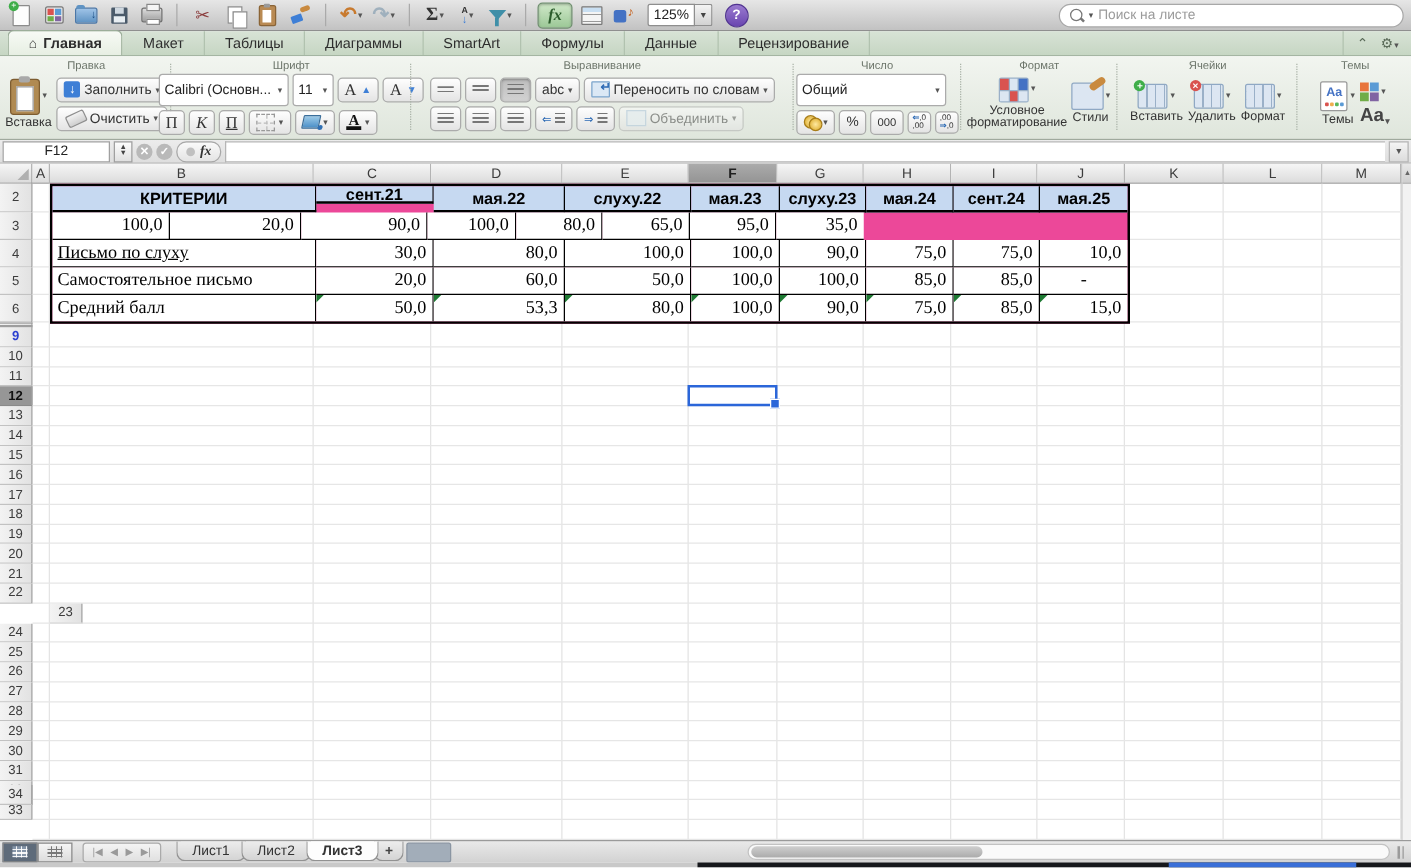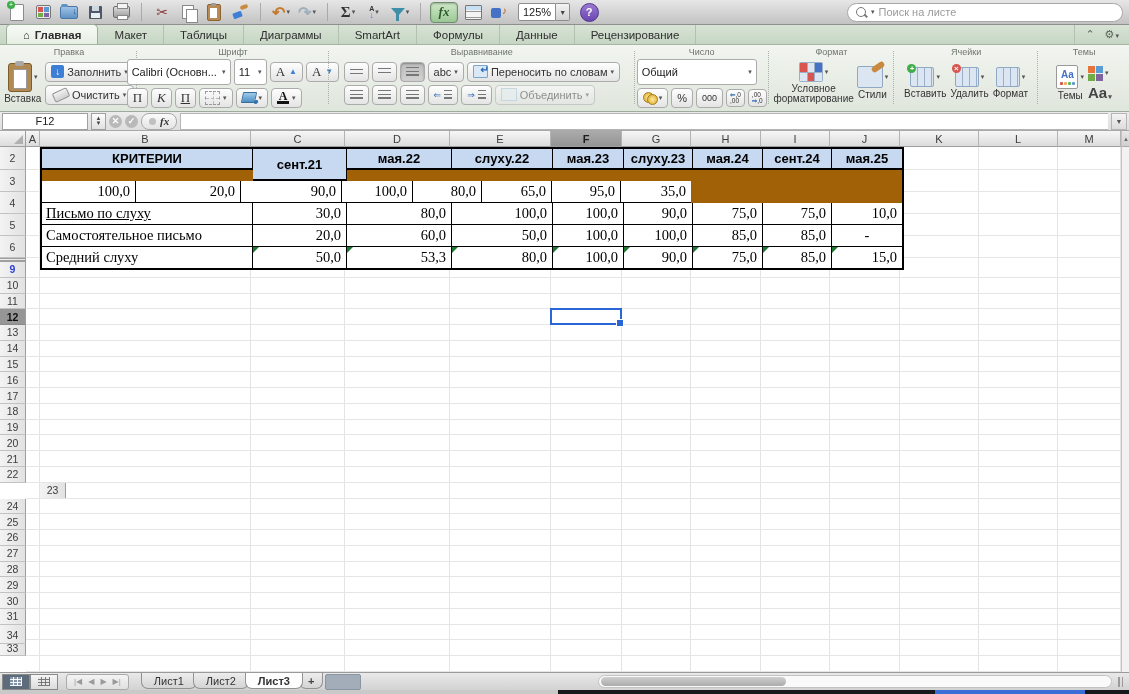--- a/index.html
+++ b/index.html
@@ -187,21 +187,21 @@
   .gut{position:absolute;left:0;width:26px;background:linear-gradient(to right,#f3f3f3,#e2e2e2);
     border-right:1px solid #9e9e9e;border-bottom:1px solid #c2c2c2;box-sizing:border-box;
     display:flex;align-items:center;justify-content:center;font-size:10.5px;color:#3c3c3c}
   .gut.sel{background:#969696;color:#111;font-weight:bold;border-bottom-color:#8a8a8a}
   .gut.blue{color:#2b3fd0;font-weight:bold}
   .gut.gap{border-top:1px solid #9e9e9e;border-bottom:2px solid #9e9e9e}
   .vline{position:absolute;top:16px;width:1px;background:#e4e4e4}
   .hline{position:absolute;left:26px;height:1px;background:#e6e6e6}
 
   
-  #xtable{position:absolute;left:40px;top:16px;border:2px solid #000;box-sizing:border-box;background:#a16207}
+  #xtable{position:absolute;left:40px;top:16px;border:2px solid #000;box-sizing:border-box;background:#ec4899}
   .trow{display:flex}
   .tcell{box-sizing:border-box;border-right:1px solid #000;border-bottom:1px solid #000;
     display:flex;align-items:center;position:relative;background:#fff;overflow:hidden}
   .trow .tcell:last-child{border-right:none}
   .trow:last-child .tcell{border-bottom:none}
   .thead .tcell{background:#c6d9f1;justify-content:center;font-weight:bold;font-size:13px;color:#000;
     border-bottom:2px solid #000}
   .tbodyrow .tcell{font-family:"Liberation Serif",serif;font-size:14.5px;color:#000}
   .tcell.lbl{justify-content:flex-start;padding-left:4px}
   .tcell.num{justify-content:flex-end;padding-right:5px}
@@ -737,21 +737,21 @@
     <div class="hline" style="top: 492.71px; width: 1095px;"></div>
     <div class="gut" style="top: 493.71px; height: 15.77px;">32</div>
     <div class="hline" style="top: 508.48px; width: 1095px;"></div>
     <div class="gut" style="top: 509.48px; height: 15.77px;">33</div>
     <div class="hline" style="top: 524.25px; width: 1095px;"></div>
     <div class="gut" style="top: 497px; height: 15.77px;">34</div>
     <div class="hline" style="top: 540.02px; width: 1095px;"></div>
     <div id="xtable" style="left: 40px; top: 16px; width: 864px;">
       <div class="trow thead">
         <div class="tcell ctr" style="width: 211px; height: 21px;">КРИТЕРИИ</div>
-        <div class="tcell ctr" style="width: 94px; height: 32px;">сент.21</div>
+        <div class="tcell ctr" style="width: 94px; height: 14px;">сент.21</div>
         <div class="tcell ctr" style="width: 105px; height: 21px;">мая.22</div>
         <div class="tcell ctr" style="width: 101px; height: 21px;">слуху.22</div>
         <div class="tcell ctr" style="width: 71px; height: 21px;">мая.23</div>
         <div class="tcell ctr" style="width: 69px; height: 21px;">слуху.23</div>
         <div class="tcell ctr" style="width: 70px; height: 21px;">мая.24</div>
         <div class="tcell ctr" style="width: 69px; height: 21px;">сент.24</div>
         <div class="tcell ctr" style="width: 70px; height: 21px;">мая.25</div>
       </div>
       <div class="trow tbodyrow">
         <div class="tcell num" style="width: 94px; height: 22px;">100,0</div>
@@ -779,21 +779,21 @@
         <div class="tcell num" style="width: 94px; height: 22px;">20,0</div>
         <div class="tcell num" style="width: 105px; height: 22px;">60,0</div>
         <div class="tcell num" style="width: 101px; height: 22px;">50,0</div>
         <div class="tcell num" style="width: 71px; height: 22px;">100,0</div>
         <div class="tcell num" style="width: 69px; height: 22px;">100,0</div>
         <div class="tcell num" style="width: 70px; height: 22px;">85,0</div>
         <div class="tcell num" style="width: 69px; height: 22px;">85,0</div>
         <div class="tcell ctr" style="width: 70px; height: 22px;">-</div>
       </div>
       <div class="trow tbodyrow">
-        <div class="tcell lbl" style="width: 211px; height: 21px;">Средний слуху</div>
+        <div class="tcell lbl" style="width: 211px; height: 21px;">Средний балл</div>
         <div class="tcell num" style="width: 94px; height: 21px;">50,0<span class="flag"></span></div>
         <div class="tcell num" style="width: 105px; height: 21px;">53,3<span class="flag"></span></div>
         <div class="tcell num" style="width: 101px; height: 21px;">80,0<span class="flag"></span></div>
         <div class="tcell num" style="width: 71px; height: 21px;">100,0<span class="flag"></span></div>
         <div class="tcell num" style="width: 69px; height: 21px;">90,0<span class="flag"></span></div>
         <div class="tcell num" style="width: 70px; height: 21px;">75,0<span class="flag"></span></div>
         <div class="tcell num" style="width: 69px; height: 21px;">85,0<span class="flag"></span></div>
         <div class="tcell num" style="width: 70px; height: 21px;">15,0<span class="flag"></span></div>
       </div>
     </div>

